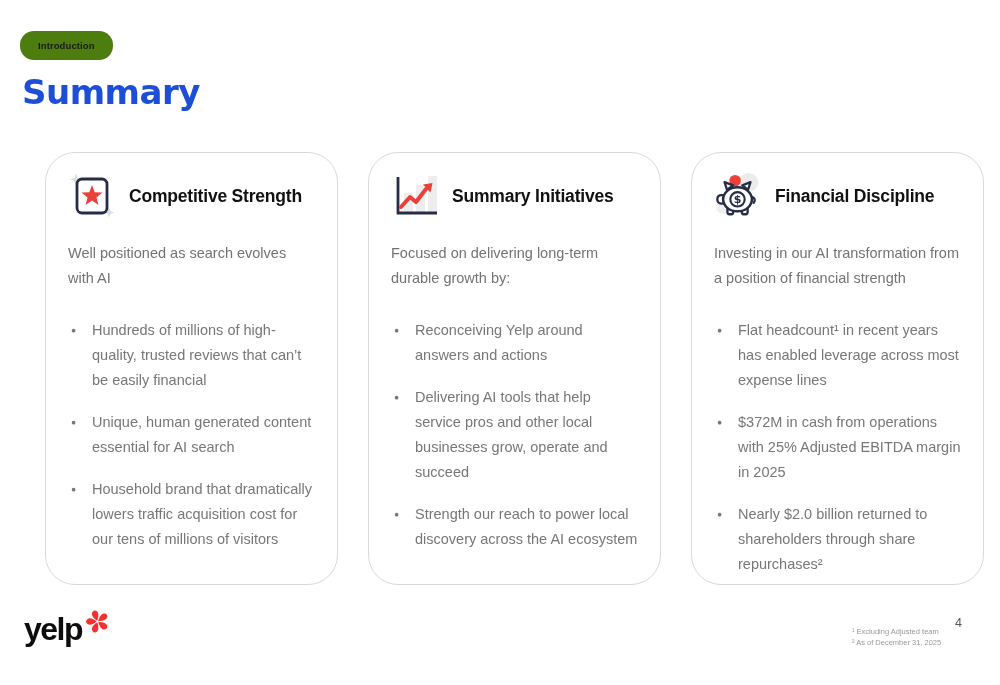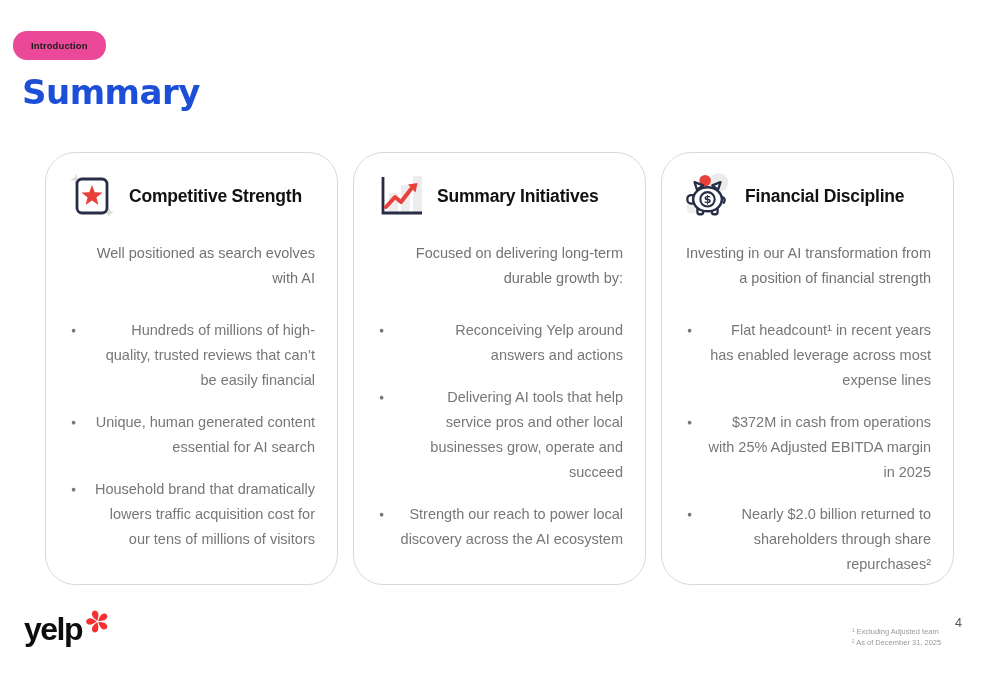--- a/index.html
+++ b/index.html
@@ -3,33 +3,33 @@
 <meta charset="utf-8">
 <style>
   * { box-sizing: border-box; }
   html,body { margin:0; padding:0; background:#ffffff; }
   .slide {
     position:relative; width:1000px; height:685px; background:#ffffff;
     font-family:"Liberation Sans", sans-serif; overflow:hidden;
   }
 
   .badge {
-    position:absolute; left:13px; top:31px;
-    background:#ec4899; color:#1a1a1a;
+    position:absolute; left:20px; top:31px;
+    background:#4d7c0f; color:#1a1a1a;
     font-size:9.5px; font-weight:bold; letter-spacing:0.1px;
     padding:9px 18px; border-radius:14px;
   }
 
   .page-title {
     position:absolute; left:22px; top:72px; margin:0;
     font-family:"DejaVu Sans","Liberation Sans",sans-serif;
     font-size:34px; font-weight:800; color:#1d4ed8; letter-spacing:-0.5px;
   }
 
-  .cards { position:absolute; left:45px; top:152px; display:flex; gap:15px;text-align:right; }
+  .cards { position:absolute; left:45px; top:152px; display:flex; gap:30px; }
   .card {
     width:293px; height:433px; background:#fff;
     border:1.5px solid #d9d9d9; border-radius:30px;
     padding:18px 22px 0 22px;
   }
   .card-header { display:flex; align-items:center; gap:13px; min-height:50px; }
   .card-icon { width:48px; height:48px; flex:none; }
   .card-title {
     margin:0; font-size:17.5px; font-weight:800; color:#111111; letter-spacing:-0.2px;
   }

